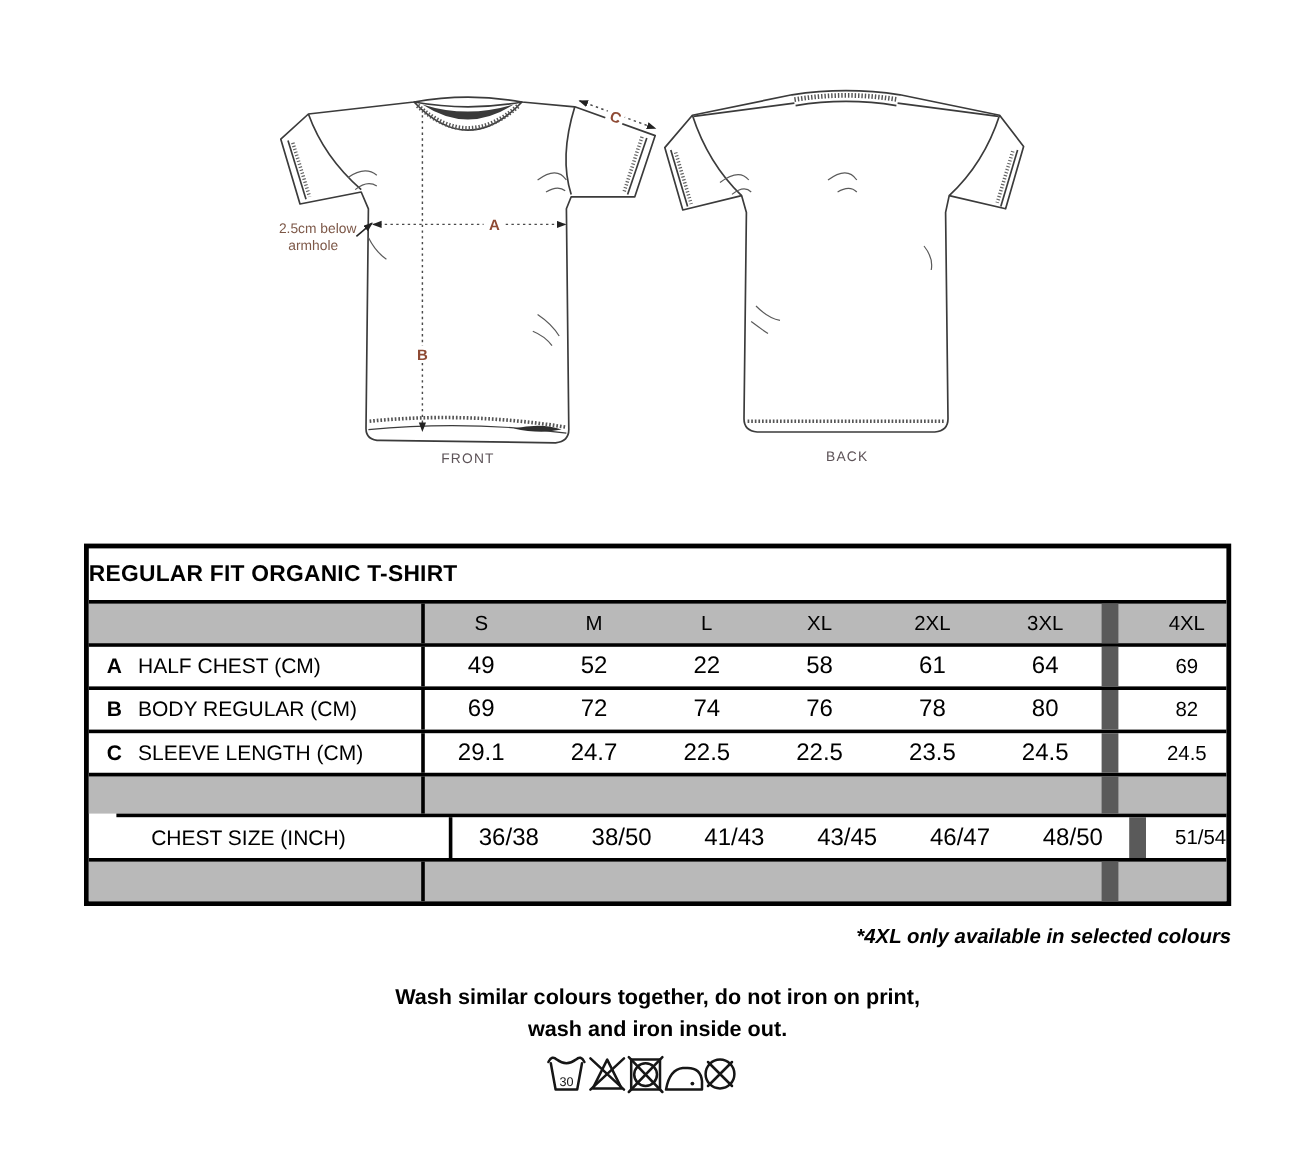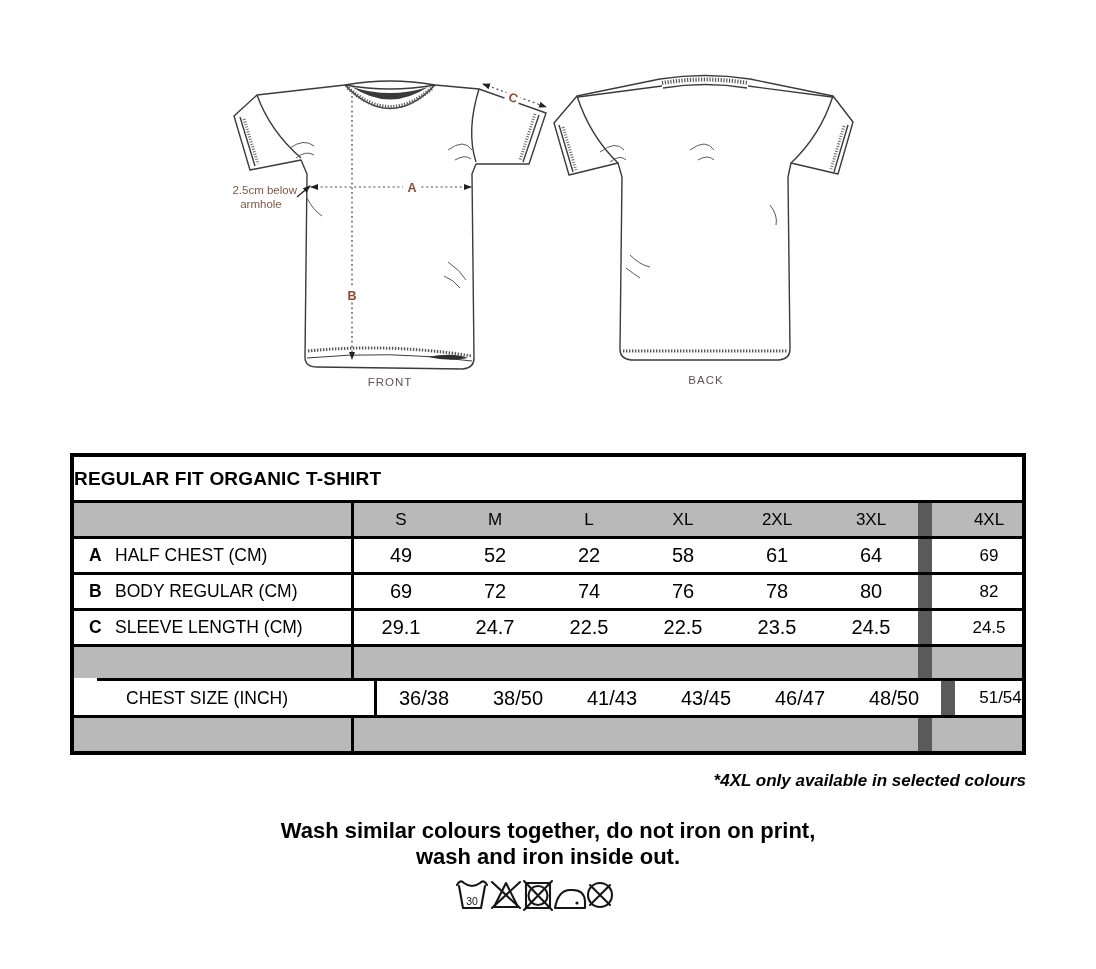--- a/index.html
+++ b/index.html
@@ -19,21 +19,21 @@
   .c-label .letter{font-weight:bold;width:26px;flex:0 0 26px;}
   .c-label.no-letter{padding-left:29px;}
   .c-size{width:94px;display:flex;align-items:center;justify-content:center;font-size:20px;}
   .c-stripe{width:14px;background:#5a5a5a;}
   .c-4xl{flex:1;display:flex;align-items:center;justify-content:center;font-size:17px;padding-left:24px;}
   .hdr .c-size,.hdr .c-4xl{font-size:17px;}
 
   
   .note{position:absolute;top:757px;right:70px;font-size:17px;font-weight:bold;font-style:italic;margin-top:14px;}
   .wash{position:absolute;top:818px;left:0;width:1096px;text-align:center;
-    font-size:22px;font-weight:bold;line-height:26px;}
+    font-size:18px;font-weight:bold;line-height:26px;}
 
   svg{position:absolute;left:0;}
   .svg-shirts{top:0;}
   .svg-care{top:870px;}
 </style>
 </head>
 <body>
 
 <svg class="svg-shirts" width="1096" height="440" viewBox="0 0 1096 440">
   <defs>

